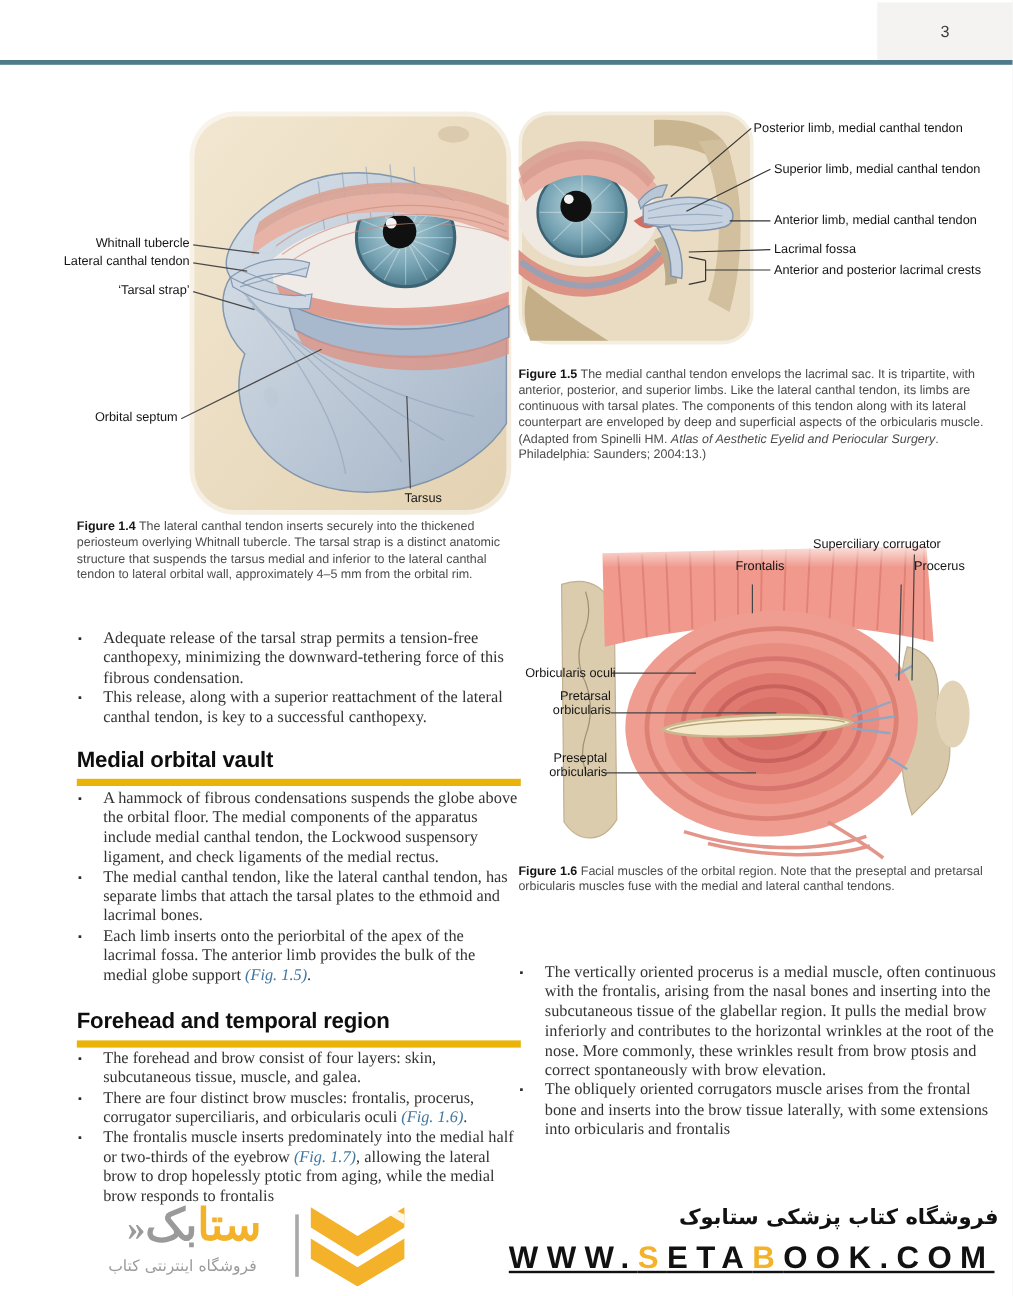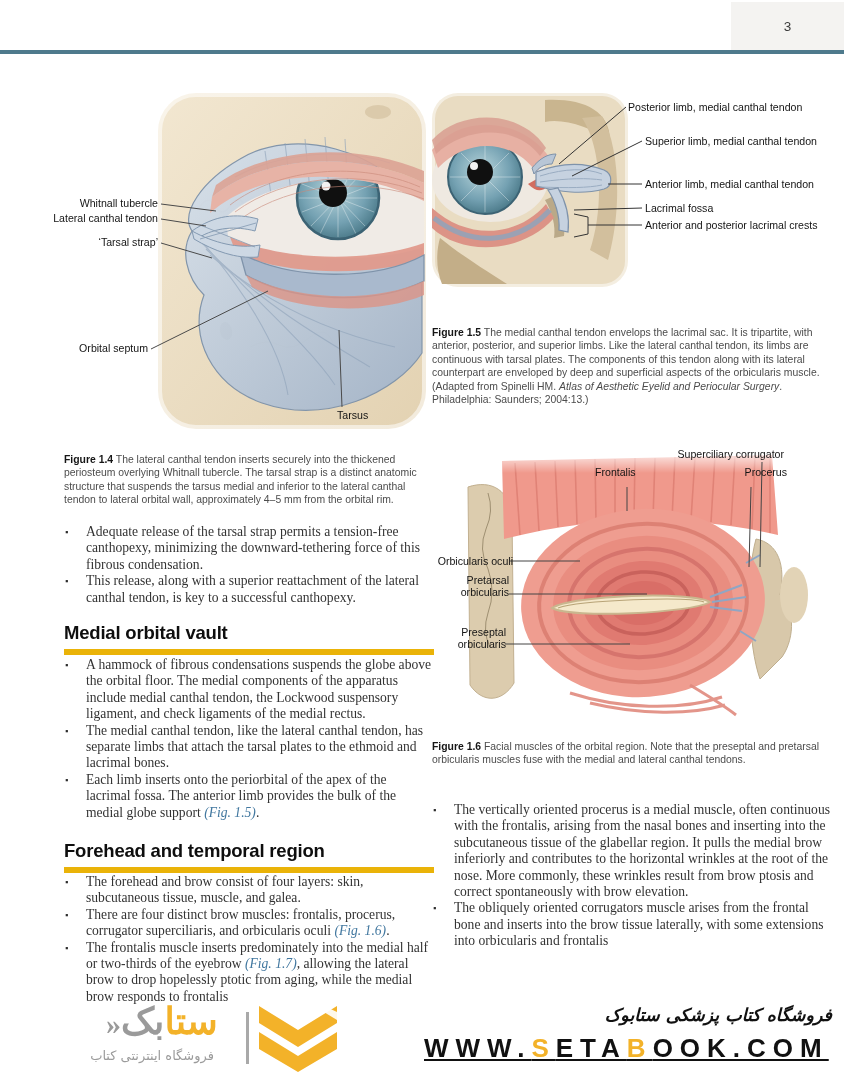--- a/index.html
+++ b/index.html
@@ -13,21 +13,21 @@
                display:flex;align-items:center;justify-content:center;}
   .hdr-page{font-size:13.5px;color:#3b3b3b;}
   .hdr-rule{position:absolute;left:0;top:50px;width:844px;height:4px;background:#4e7a8c;}
   
   .figblock{position:absolute;}
   .figblock svg{position:absolute;left:0;top:0;}
   .figlabel{position:absolute;font-size:10.6px;line-height:12px;color:#141414;white-space:nowrap;}
   .figlabel.r{text-align:right;}
   .figlabel.wrap{white-space:normal;}
   .caption{position:absolute;font-size:10.4px;line-height:13.4px;color:#4c4c4c;
-           font-family:"Liberation Sans",sans-serif;margin-top:20px;}
+           font-family:"Liberation Sans",sans-serif;}
   .capbold{font-weight:bold;color:#161616;}
   .capital{font-style:italic;}
   
   .bodyblock{position:absolute;font-family:"Liberation Serif",serif;font-size:13.6px;
              line-height:16.4px;color:#333;}
   .bullet-row{display:flex;}
   .bullet-marker{flex:0 0 21px;font-size:9px;color:#2b2b2b;line-height:16.4px;padding-left:1px;}
   .bullet-text{flex:1;}
   .figref{color:#41779f;font-style:italic;}
   .secheading{position:absolute;font-family:"Liberation Sans",sans-serif;font-weight:bold;
@@ -265,22 +265,22 @@
       <g stroke="#444" stroke-width="1" fill="none">
         <path d="M322,17 L320,122"></path>
         <path d="M187,42 L187,66"></path>
         <path d="M311,42 L309,122"></path>
         <path d="M70,116 L140,116"></path>
         <path d="M69,149 L207,149"></path>
         <path d="M65,199 L190,199"></path>
       </g>
     </svg>
     <div class="figlabel r" style="right:56px;top:3px;">Superciliary corrugator</div>
-    <div class="figlabel" style="left:155px;top:21px;">Frontalis</div>
-    <div class="figlabel r" style="right:53px;top:21px;">Procerus</div>
+    <div class="figlabel" style="left:155px;top:21px;padding-left:18px;">Frontalis</div>
+    <div class="figlabel r" style="right:36px;top:21px;">Procerus</div>
     <div class="figlabel r" style="right:327px;top:110px;">Orbicularis oculi</div>
     <div class="figlabel r wrap" style="right:331px;top:129px;width:64px;">Pretarsal orbicularis</div>
     <div class="figlabel r wrap" style="right:334px;top:181px;width:64px;">Preseptal orbicularis</div>
   </div>
 
   <div class="caption" style="left:432px;top:720px;width:402px;">
     <span class="capbold">Figure 1.6</span><span> Facial muscles of the orbital region. Note that the preseptal and pretarsal orbicularis muscles fuse with the medial and lateral canthal tendons.</span>
   </div>
 
   <div class="bodyblock" style="left:64px;top:524px;width:370px;">
@@ -341,17 +341,17 @@
 
     <div class="brand-word" style="left:62px;top:1002px;width:180px;text-align:left;"><span class="brand-yellow">ستا</span><span class="brand-gray">بک</span><span class="brand-gray" style="font-size:30px;">«</span></div>
     <div class="brand-sub" style="left:62px;top:1048px;width:180px;">فروشگاه اینترنتی کتاب</div>
     <div class="brand-divider" style="left:246px;top:1012px;height:52px;"></div>
     <svg style="position:absolute;left:256px;top:1004px;" width="84" height="68" viewBox="0 0 84 68">
       <path d="M3,2 L42,26 L81,2 L81,19 L42,43 L3,19 Z" fill="#f3b229"></path>
       <path d="M3,28 L42,52 L81,28 L81,45 L42,68 L3,45 Z" fill="#f3b229"></path>
       <path d="M58,2 L81,16 L81,8 L68,2 Z" fill="#ffffff" opacity="0.9"></path>
     </svg>
 
-    <div class="store-line" style="left:430px;top:1005px;width:402px;font-style:italic;">فروشگاه کتاب پزشکی ستابوک</div>
+    <div class="store-line" style="left:430px;top:1005px;width:402px;">فروشگاه کتاب پزشکی ستابوک</div>
     <div class="url-line" style="left:424px;top:1033px;"><span>WWW.</span><span class="url-accent">S</span><span>ETA</span><span class="url-accent">B</span><span>OOK.COM</span></div>
   </div>
 
 </div>
 
 </body></html>

